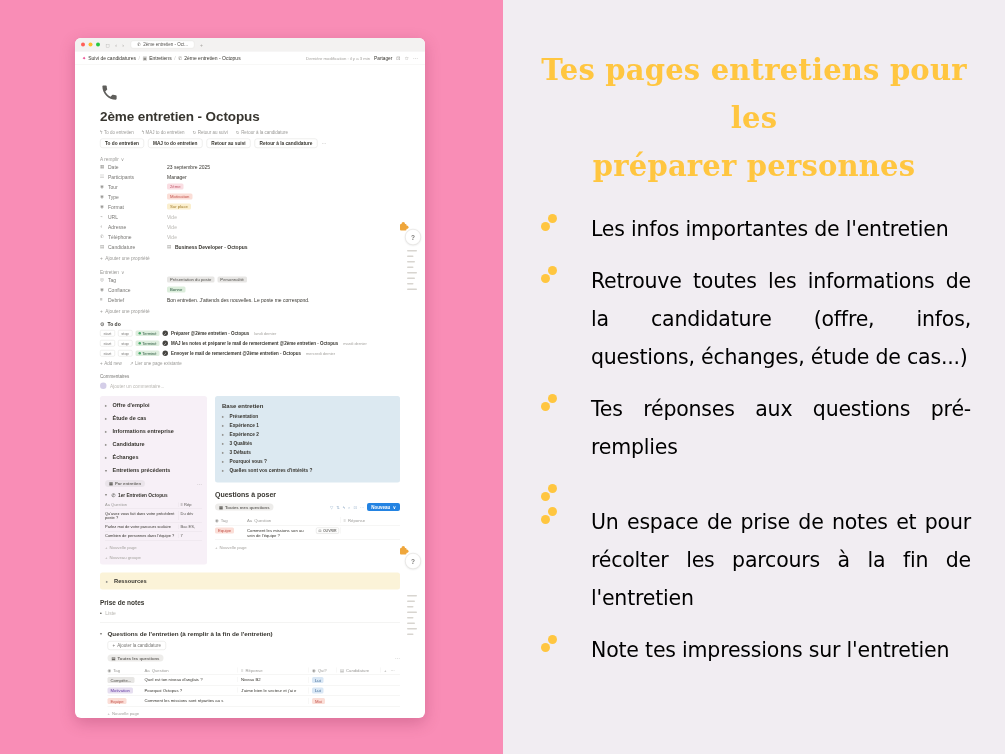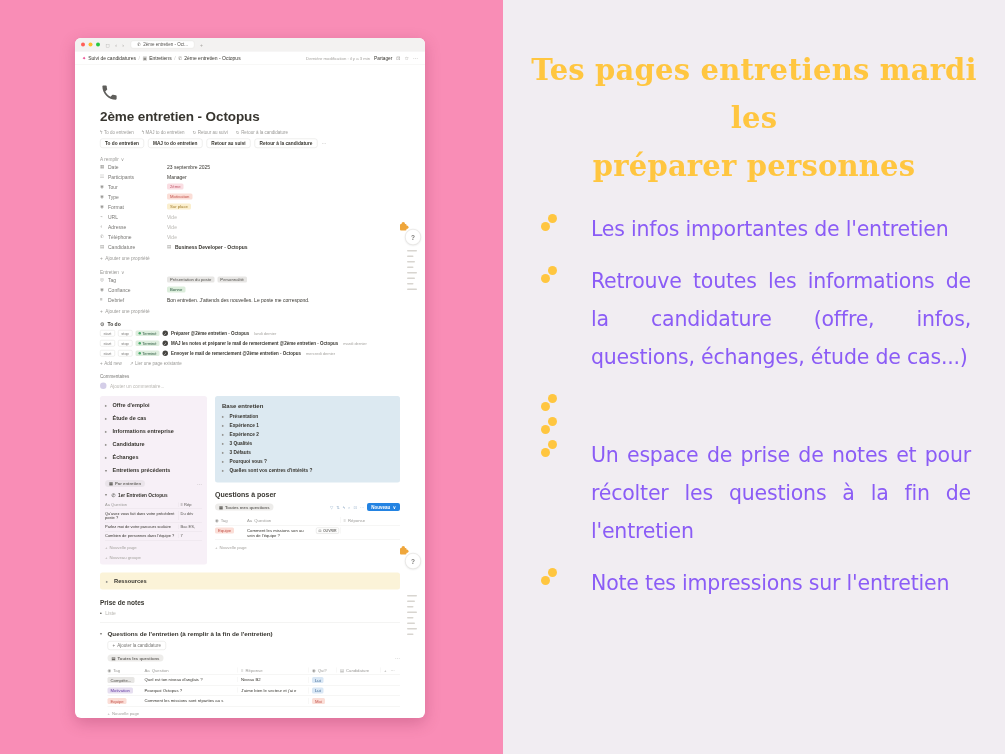--- a/index.html
+++ b/index.html
@@ -124,21 +124,21 @@
   .toc .w1{width:20px}.toc .w2{width:13px}.toc .w3{width:16px}
 
   
   .hero-title{margin:46px 18px 0;text-align:center;font-family:"DejaVu Serif",serif;font-weight:700;font-size:29px;line-height:48px;color:#FFC640;letter-spacing:.2px;}
   .bullets{margin:20px 34px 0 42px;}
   .bullet{display:flex;margin-bottom:14px;}
   .pz-col{width:46px;flex:none;padding-top:9px;}
   .pz-h{width:16px;height:16px;background:#FFC640;border-radius:3px;}
   .pz-h::before{width:9px;height:9px;top:-5px;left:3px;}
   .pz-h::after{width:9px;height:9px;right:-5px;top:3px;}
-  .bullet p{margin:0;flex:1;font-size:20.5px;line-height:38px;color:#8b5cf6;text-align:justify;font-family:"DejaVu Sans",sans-serif;letter-spacing:-.2px;}
+  .bullet p{margin:0;flex:1;font-size:20.5px;line-height:38px;color:#000000;text-align:justify;font-family:"DejaVu Sans",sans-serif;letter-spacing:-.2px;}
 </style>
 </head>
 <body>
 
 <div class="canvas">
   <div class="left-half"></div>
   <div class="right-half"></div>
 
   <div class="window-wrap">
     <div class="win">
@@ -612,41 +612,42 @@
           <i class="w2"></i>
           <i class="w3"></i>
           <i class="w1"></i>
           <i class="w2"></i>
       </div>
     </div>
   </div>
 
   <div class="right-half" style="background:transparent;">
     <div class="hero-title">
-      <div>Tes pages entretiens mardi les</div>
+      <div>Tes pages entretiens pour les</div>
       <div>préparer personnes</div>
     </div>
     <div class="bullets">
       <div class="bullet">
         <span class="pz-col"><span class="pz pz-h"></span></span>
         <p>Les infos importantes de l'entretien</p>
       </div>
       <div class="bullet">
         <span class="pz-col"><span class="pz pz-h"></span></span>
         <p>Retrouve toutes les informations de la candidature (offre, infos, questions, échanges, étude de cas...)</p>
       </div>
       <div class="bullet">
         <span class="pz-col"><span class="pz pz-h"></span></span>
+        <p>Tes réponses aux questions pré-remplies</p>
       </div>
       <div class="bullet">
         <span class="pz-col"><span class="pz pz-h"></span></span>
       </div>
       <div class="bullet">
         <span class="pz-col"><span class="pz pz-h"></span></span>
-        <p>Un espace de prise de notes et pour récolter les questions à la fin de l'entretien</p>
+        <p>Un espace de prise de notes et pour récolter les parcours à la fin de l'entretien</p>
       </div>
       <div class="bullet">
         <span class="pz-col"><span class="pz pz-h"></span></span>
         <p>Note tes impressions sur l'entretien</p>
       </div>
     </div>
   </div>
 </div>
 
 </body></html>

